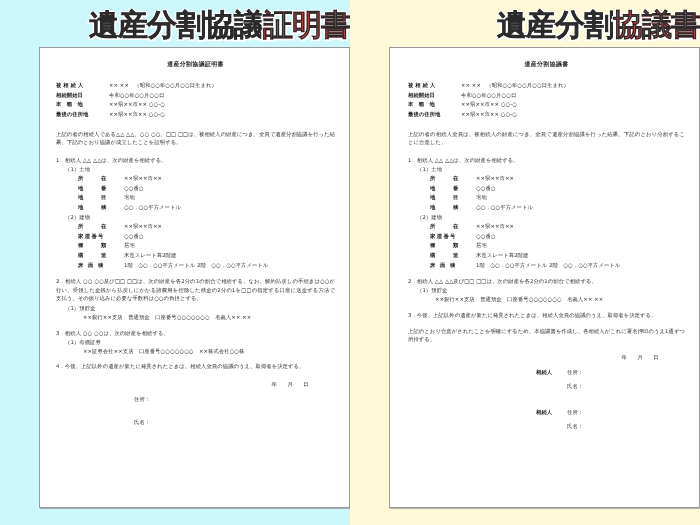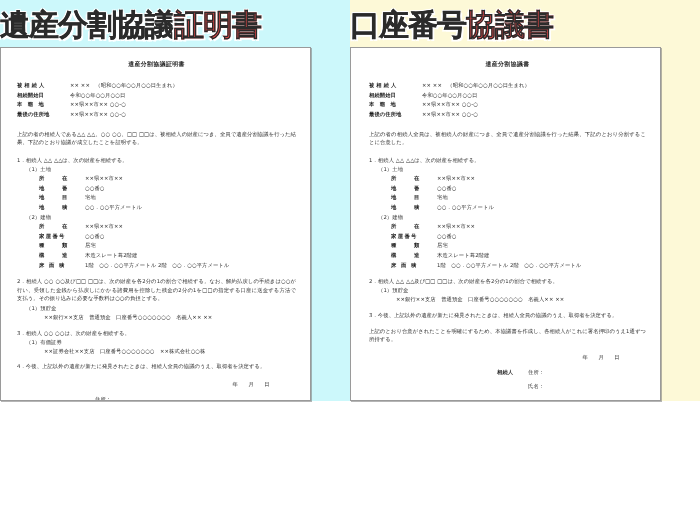--- a/index.html
+++ b/index.html
@@ -13,26 +13,26 @@
     font-family: "Liberation Sans", "DejaVu Sans", sans-serif;
     background: #ffffff;
   }
   .compare-wrap {
     display: flex;
     width: 700px;
     height: 525px;
   }
   .panel {
     width: 350px;
-    height: 401px;
+    height: 525px;
     box-sizing: border-box;
     position: relative;
     display: flex;
     flex-direction: column;
-    align-items: flex-start;
+    align-items: flex-end;
   }
   .panel-left  { background: #ccf8fb; }
   .panel-right { background: #fdf9d7; }
 
   .panel-title {
     margin: 9px 0 6px 0;
     font-family: "DejaVu Sans", "Liberation Sans", sans-serif;
     font-weight: bold;
     font-size: 30px;
     line-height: 1.05;
@@ -289,21 +289,21 @@
           </div>
         </div>
 
       </div>
     </div>
   </div>
 
   <div class="panel panel-right">
 
     <div class="panel-title">
-      <span>口座番号</span><span class="accent">協議書</span>
+      <span>遺産分割</span><span class="accent">協議書</span>
     </div>
 
     <div class="doc doc-right">
       <div class="doc-inner">
 
         <div class="doc-heading">遺産分割協議書</div>
 
         <table class="meta-table">
           <tbody>
               <tr>

